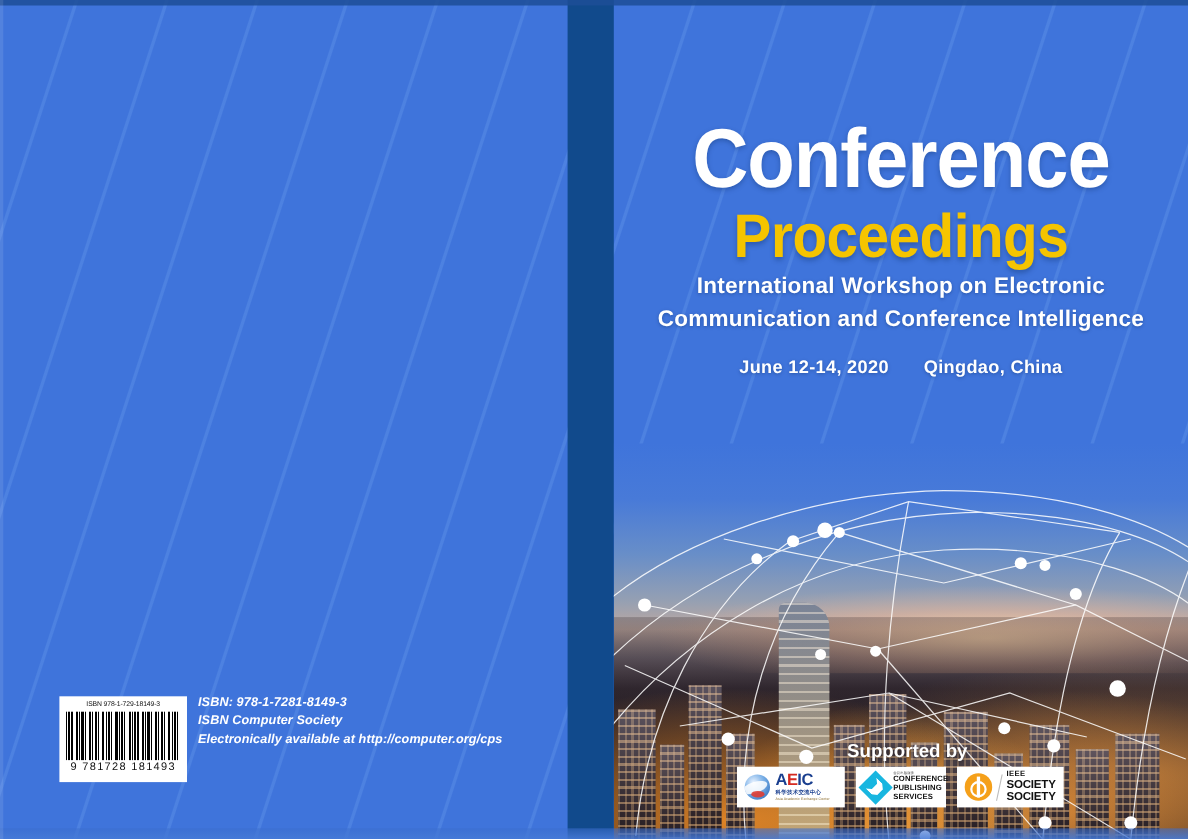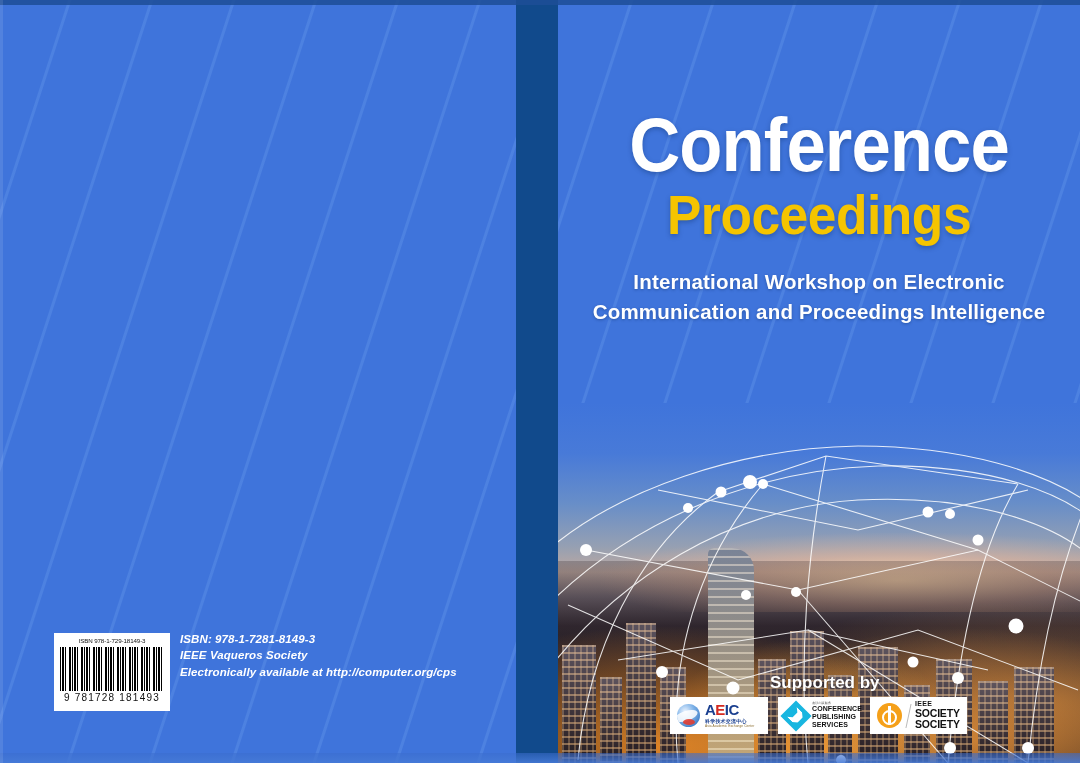--- a/index.html
+++ b/index.html
@@ -117,21 +117,21 @@
     color:#f5c400;font-weight:bold;
     font-size:56px;line-height:1.05;
     letter-spacing:-.5px;
     transform:scaleX(.92);
     margin-top:4px;
     text-shadow:0 2px 5px rgba(10,40,90,.35);
   }
   .t-sub{
     color:#ffffff;font-weight:bold;
     font-size:20.5px;line-height:1.45;
-    margin-top:22px;letter-spacing:.2px;
+    letter-spacing:.2px;
     text-shadow:0 1px 3px rgba(10,40,90,.4);
   }
   .t-date{
     color:#ffffff;font-weight:bold;
     font-size:16.5px;margin-top:20px;letter-spacing:.3px;
     text-shadow:0 1px 3px rgba(10,40,90,.4);
   }
   .t-date .gap{display:inline-block;width:22px;}
 
   
@@ -292,21 +292,26 @@
         <circle cx="283" cy="330" r="5"></circle>
       </g>
     </svg>
   </div>
 
   <div class="title-block">
     <div class="t-conference">Conference</div>
     <div class="t-proceedings">Proceedings</div>
     <div class="t-sub">
       <div>International Workshop on Electronic</div>
-      <div>Communication and Proceedings Intelligence</div>
+      <div>Communication and Conference Intelligence</div>
+    </div>
+    <div class="t-date">
+      <span>June 12-14, 2020</span>
+      <span class="gap"></span>
+      <span>Qingdao, China</span>
     </div>
   </div>
 
   <div class="supported">Supported by</div>
 
   <div class="logos">
 
     <div class="logo logo-aeic">
       <div class="aeic-mark"></div>
       <div class="aeic-txt">
@@ -338,20 +343,20 @@
   </div>
 
   <div class="barcode-box">
     <div class="bc-label">ISBN 978-1-729-18149-3</div>
     <div class="bc-bars"></div>
     <div class="bc-digits">9 781728 181493</div>
   </div>
 
   <div class="pub-block">
     <div>ISBN: 978-1-7281-8149-3</div>
-    <div>IEEE Vaqueros Society</div>
+    <div>ISBN Computer Society</div>
     <div>Electronically available at http://computer.org/cps</div>
   </div>
 
   <div class="edge-top"></div>
   <div class="edge-bottom"></div>
   <div class="edge-left"></div>
 </div>
 
 </body></html>

